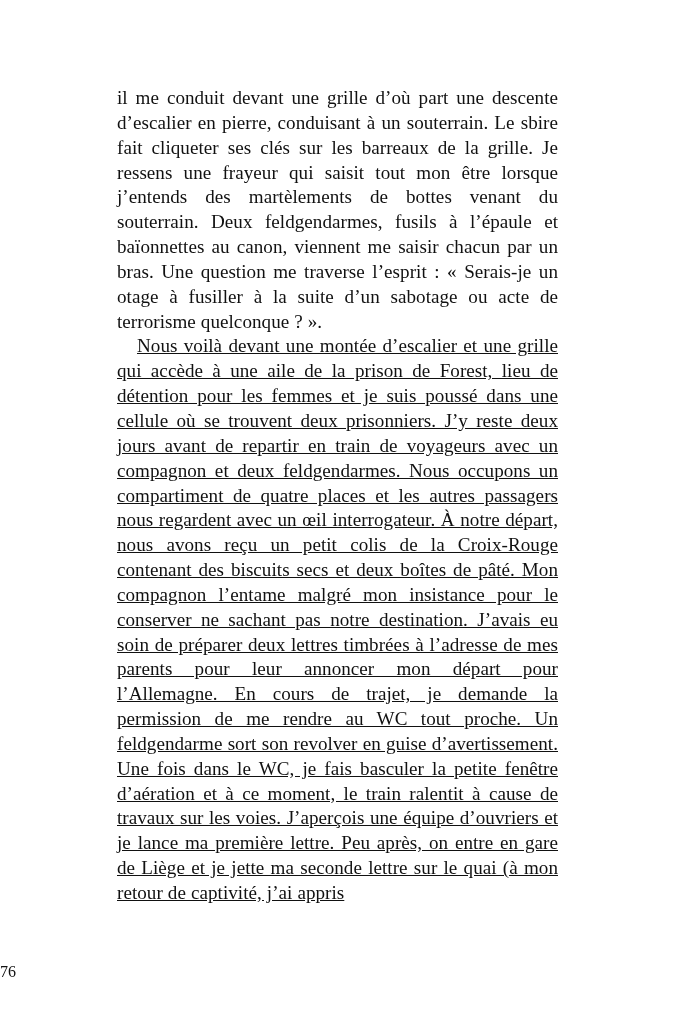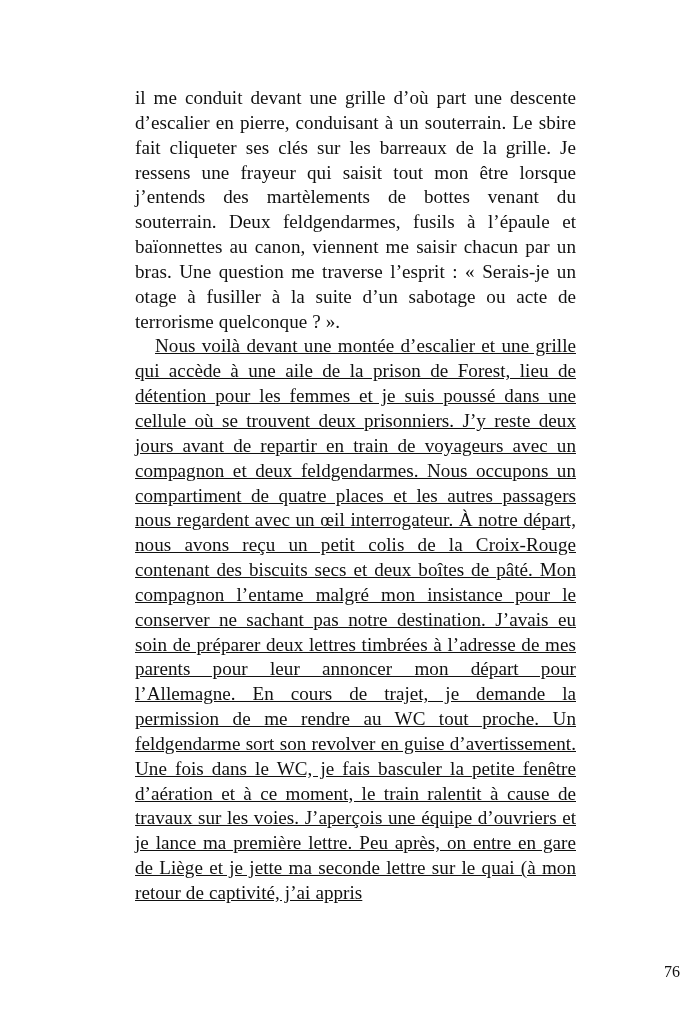--- a/index.html
+++ b/index.html
@@ -19,21 +19,21 @@
   }
 
   #page {
     position: absolute;
     inset: 0;
     background: #ffffff;
   }
 
   #text-block {
     position: absolute;
-    left: 135px;
+    left: 117px;
     top: 86px;
     width: 441px;
   }
 
   .para {
     margin: 0;
     font-size: 19.1px;
     line-height: 24.85px;
     text-align: justify;
     text-justify: inter-word;
@@ -56,21 +56,21 @@
   
   .para.last-open {
     text-align-last: left;
   }
 
   #folio {
     position: absolute;
     left: 0;
     right: 0;
     top: 964px;
-    text-align: right;
+    text-align: left;
     font-size: 16px;
     line-height: 16px;
     color: #111111;
     font-family: "Liberation Serif", "DejaVu Serif", serif;
     font-variant-numeric: oldstyle-nums;
   }
 </style>
 </head>
 <body>
 

